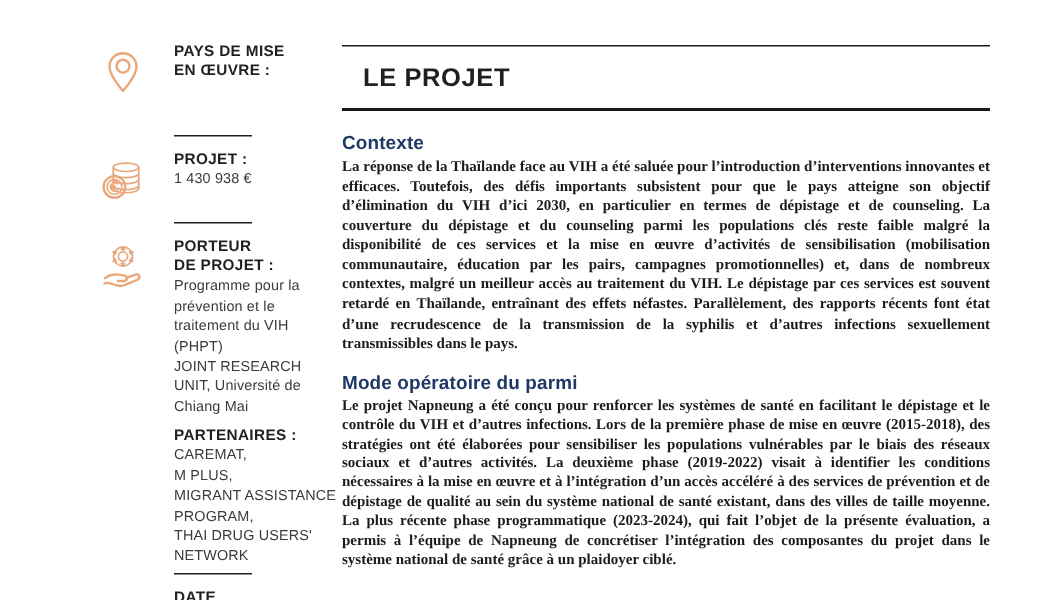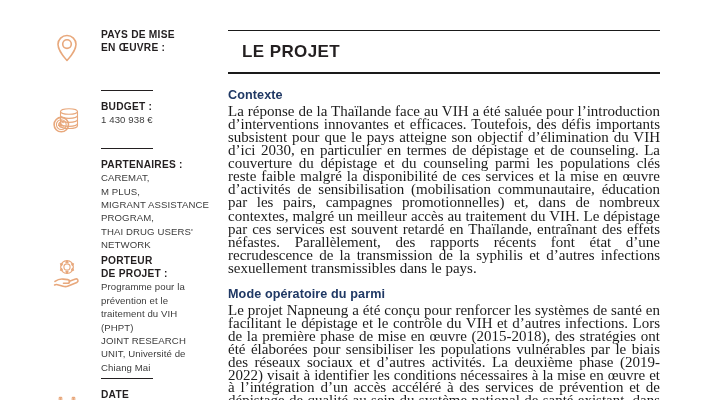--- a/index.html
+++ b/index.html
@@ -17,21 +17,21 @@
   .page {
     position: relative;
     width: 708px;
     height: 400px;
     box-sizing: border-box;
   }
 
   
   .sidebar {
     position: absolute;
-    left: 1px;
+    left: 16px;
     top: 0;
     width: 215px;
     height: 308px;
     padding: 28px 0 0 0;
     box-sizing: border-box;
   }
   .fact {
     display: flex;
     align-items: flex-start;
     padding: 0 6px 0 46px;
@@ -99,25 +99,26 @@
   }
   .section-heading {
     font-size: 12.6px;
     font-weight: bold;
     color: #1f3864;
     letter-spacing: 0.1px;
     margin-bottom: 3px;
   }
   .section-body {
     font-family: "Liberation Serif", serif;
-    font-size: 15px;
+    font-size: 10px;
     line-height: 13.1px;
     text-align: justify;
     color: #1c1c1c;
     width: 432px;
+    font-weight: bold;
   }
   .section-body.tight { line-height: 12.9px; }
 
   
   .ico { display:block; }
   .ico path, .ico circle, .ico rect, .ico line, .ico polyline, .ico ellipse {
     fill: none;
     stroke: #e8a87c;
     stroke-width: 1.6;
     stroke-linecap: round;
@@ -154,57 +155,57 @@
           <path class="thin" d="M13.5 15.6c0 1.5 3.8 2.8 8.5 2.8s8.5-1.3 8.5-2.8"></path>
           <path class="thin" d="M13.5 19.6c0 1.5 3.8 2.8 8.5 2.8s8.5-1.3 8.5-2.8"></path>
           <path class="thin" d="M13.5 23.6c0 1.5 3.8 2.8 8.5 2.8s8.5-1.3 8.5-2.8"></path>
           <circle cx="14.3" cy="24.6" r="7.2"></circle>
           <circle class="thin" cx="14.3" cy="24.6" r="4.9"></circle>
           <path class="thin" d="M16.3 22.6c-.6-.6-1.5-.9-2.3-.7-1.3.3-2.1 1.5-2.1 2.7 0 1.2.8 2.4 2.1 2.7.8.2 1.7-.1 2.3-.7"></path>
           <path class="thin" d="M11.5 24h3.3M11.5 25.4h3.3"></path>
         </svg>
       </div>
       <div class="fact-body">
-        <div class="fact-title">BUDGET :</div>
+        <div class="fact-title">PROJET :</div>
         <div class="fact-value">1 430 938 €</div>
       </div>
     </div>
     <div class="divider"></div>
-
-    <div class="fact" style="min-height:94px; margin-top:6px;">
-      <div class="fact-body">
-        <div class="fact-title">PARTENAIRES :</div>
-        <div class="fact-value">CAREMAT,
-M PLUS,
-MIGRANT ASSISTANCE
-PROGRAM,
-THAI DRUG USERS'
-NETWORK</div>
-      </div>
-    </div>
 
     <div class="fact" style="min-height:108px;">
       <div class="fact-icon">
         <svg class="ico" width="40" height="40" viewBox="0 0 40 40">
           <circle class="thin" cx="20" cy="13" r="3.1"></circle>
           <path class="thin" d="M20 6.6l1.1 1.9h-2.2zM20 19.4l-1.1-1.9h2.2zM13.4 9.8l2.2.1-1.1 1.9zM26.6 16.2l-2.2-.1 1.1-1.9zM13.4 16.2l1.1-1.9 1.1 1.9zM26.6 9.8l-1.1 1.9-1.1-1.9z"></path>
           <circle class="thin" cx="20" cy="13" r="6.4"></circle>
           <path d="M8 27.4c2.4-1.8 5.3-2.6 8.2-2.3l4.6.5c1 .1 1.7.9 1.7 1.9 0 1-.8 1.8-1.8 1.8h-4.2"></path>
           <path d="M22.4 27.2l6.1-2.2c1-.4 2.1.1 2.4 1.1.3.9-.2 1.9-1.1 2.3l-8.6 3.6c-1.6.7-3.4.8-5.1.3l-5.6-1.6c-1-.3-2-.2-2.9.3"></path>
         </svg>
       </div>
       <div class="fact-body">
         <div class="fact-title">PORTEUR
 DE PROJET :</div>
         <div class="fact-value">Programme pour la
 prévention et le
 traitement du VIH (PHPT)
 JOINT RESEARCH
 UNIT, Université de
 Chiang Mai</div>
+      </div>
+    </div>
+
+    <div class="fact" style="min-height:94px; margin-top:6px;">
+      <div class="fact-body">
+        <div class="fact-title">PARTENAIRES :</div>
+        <div class="fact-value">CAREMAT,
+M PLUS,
+MIGRANT ASSISTANCE
+PROGRAM,
+THAI DRUG USERS'
+NETWORK</div>
       </div>
     </div>
     <div class="divider" style="margin-top:4px;"></div>
 
     <div class="fact" style="min-height:46px;">
       <div class="fact-icon" style="top:2px;">
         <svg class="ico" width="40" height="40" viewBox="0 0 40 40">
           <rect class="thin" x="8" y="11" width="24" height="20" rx="1.4"></rect>
           <path class="thin" d="M8 16.6h24"></path>
           <path class="thin" d="M13.5 8.2v4.8M26.5 8.2v4.8"></path>

